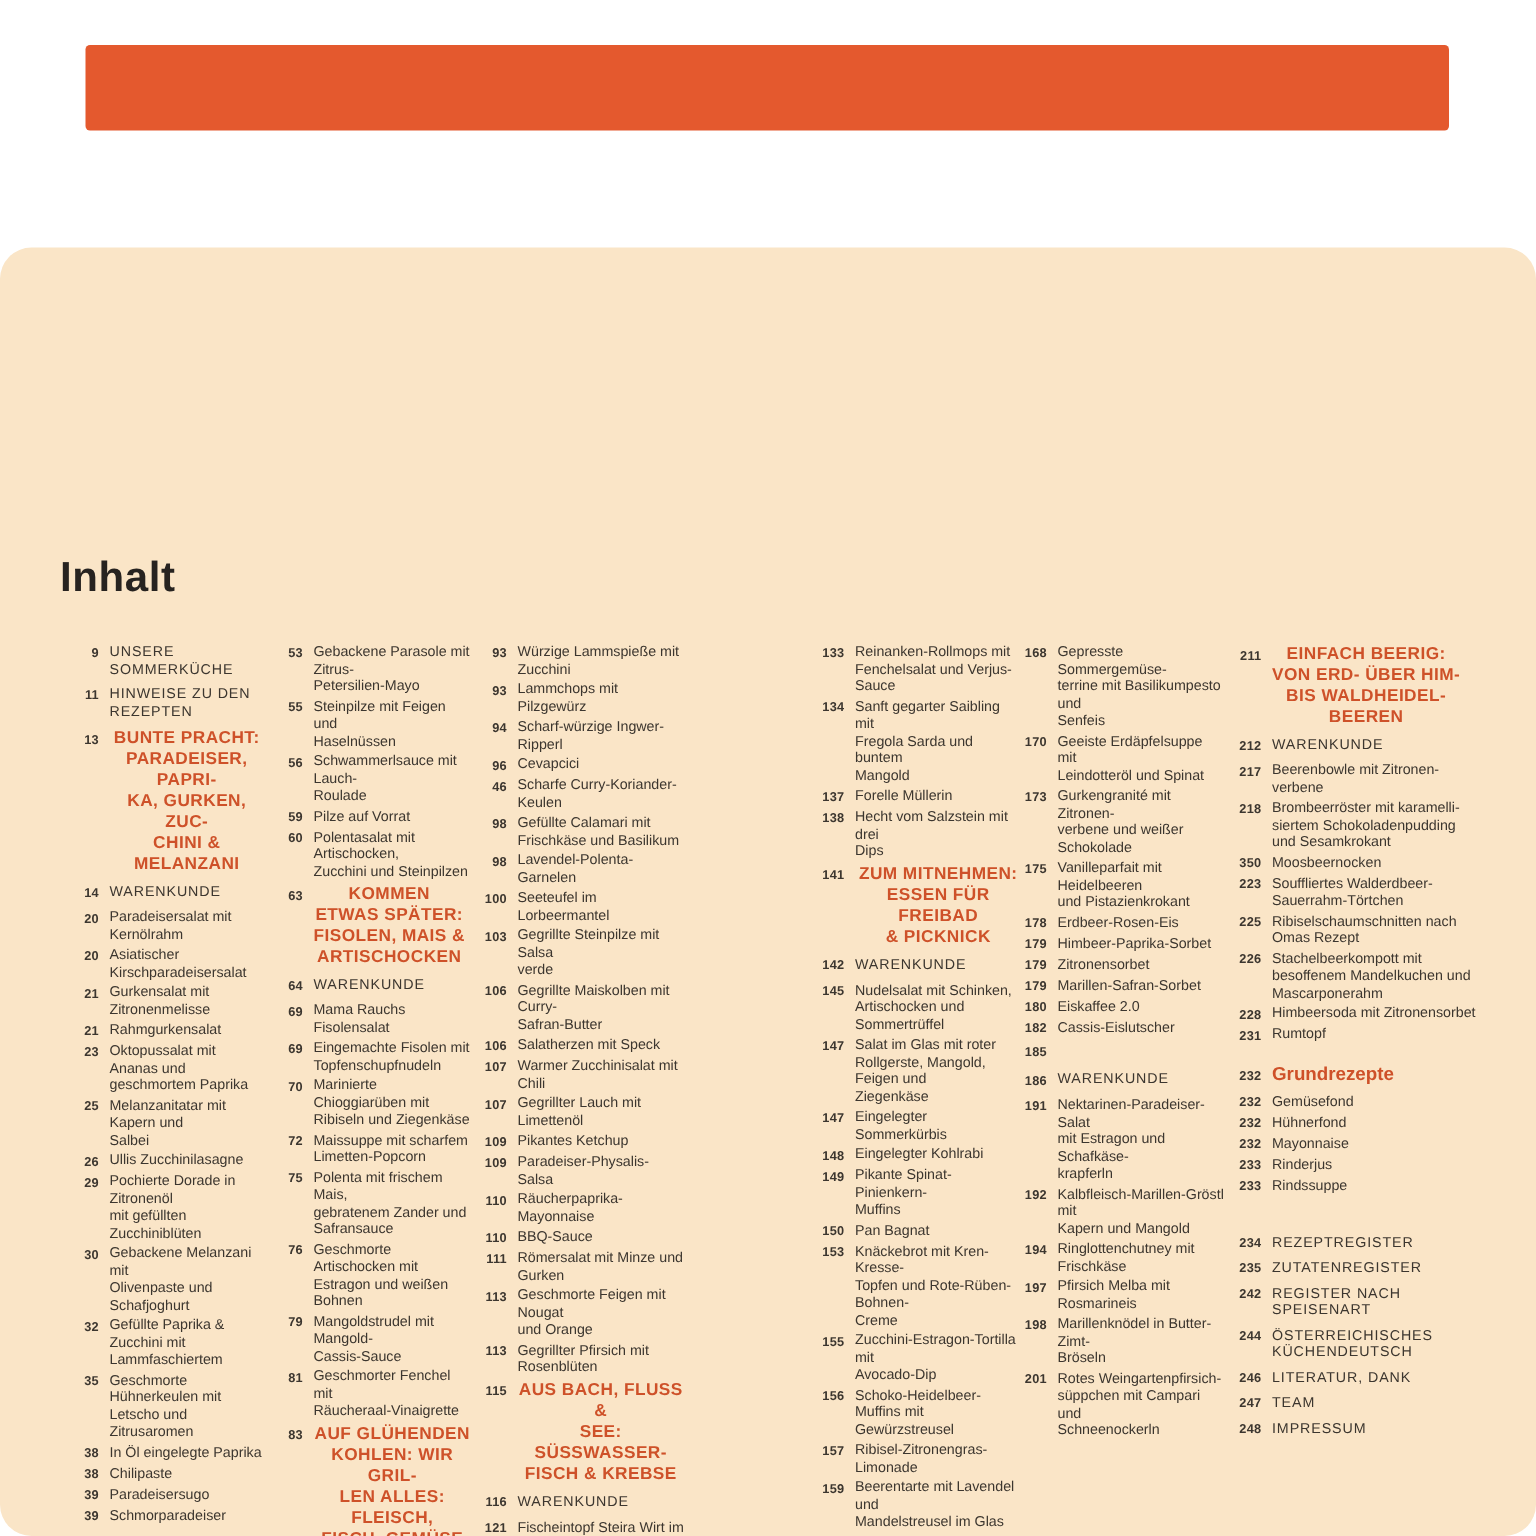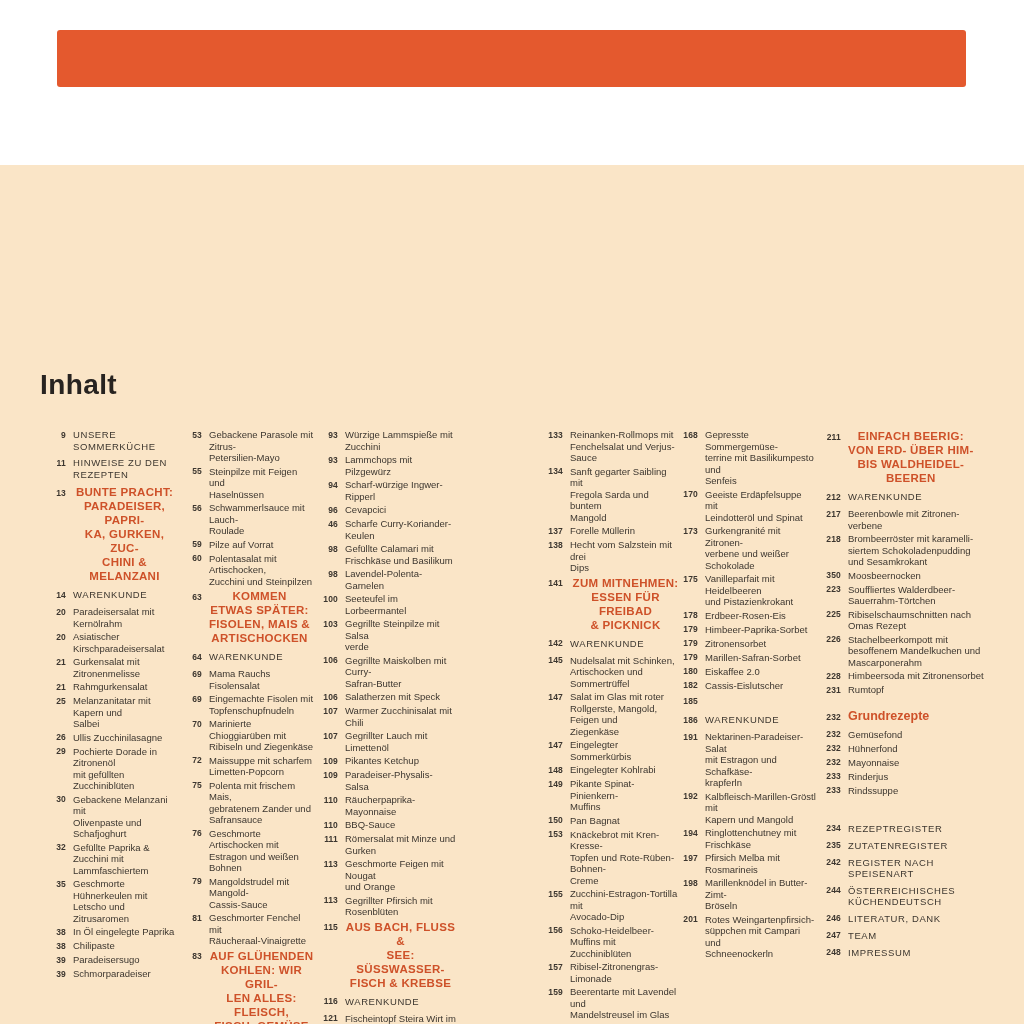--- a/index.html
+++ b/index.html
@@ -8,20 +8,21 @@
     background:#ffffff;
     font-family:"Liberation Sans", sans-serif;
   }
   .cover-band{
     position:absolute;left:57px;top:30px;width:909px;height:57px;
     background:#E4592E;border-radius:3px;
   }
   .panel{
     position:absolute;left:0;top:165px;width:1024px;height:859px;
     background:#FAE5C7;
+    border-radius:21px;
   }
   .page-title{
     position:absolute;left:40px;top:204px;
     font-size:28px;font-weight:700;color:#272320;letter-spacing:.4px;
   }
   .toc-col{position:absolute;top:264px}
   #col1{left:40px;width:136px}
   #col2{left:176px;width:138px}
   #col3{left:312px;width:144px}
   #col4{left:537px;width:144px}
@@ -93,20 +94,25 @@
       </div>
       <div class="row item">
         <span class="num">21</span>
         <span class="txt">Gurkensalat mit Zitronenmelisse</span>
       </div>
       <div class="row item">
         <span class="num">21</span>
         <span class="txt">Rahmgurkensalat</span>
       </div>
       <div class="row item">
+        <span class="num">23</span>
+        <span class="txt">Oktopussalat mit Ananas und
+geschmortem Paprika</span>
+      </div>
+      <div class="row item">
         <span class="num">25</span>
         <span class="txt">Melanzanitatar mit Kapern und
 Salbei</span>
       </div>
       <div class="row item">
         <span class="num">26</span>
         <span class="txt">Ullis Zucchinilasagne</span>
       </div>
       <div class="row item">
         <span class="num">29</span>
@@ -399,21 +405,21 @@
 Creme</span>
       </div>
       <div class="row item">
         <span class="num">155</span>
         <span class="txt">Zucchini-Estragon-Tortilla mit
 Avocado-Dip</span>
       </div>
       <div class="row item">
         <span class="num">156</span>
         <span class="txt">Schoko-Heidelbeer-Muffins mit
-Zucchiniblüten</span>
+Gewürzstreusel</span>
       </div>
       <div class="row item">
         <span class="num">157</span>
         <span class="txt">Ribisel-Zitronengras-Limonade</span>
       </div>
       <div class="row item">
         <span class="num">159</span>
         <span class="txt">Beerentarte mit Lavendel und
 Mandelstreusel im Glas</span>
       </div>

